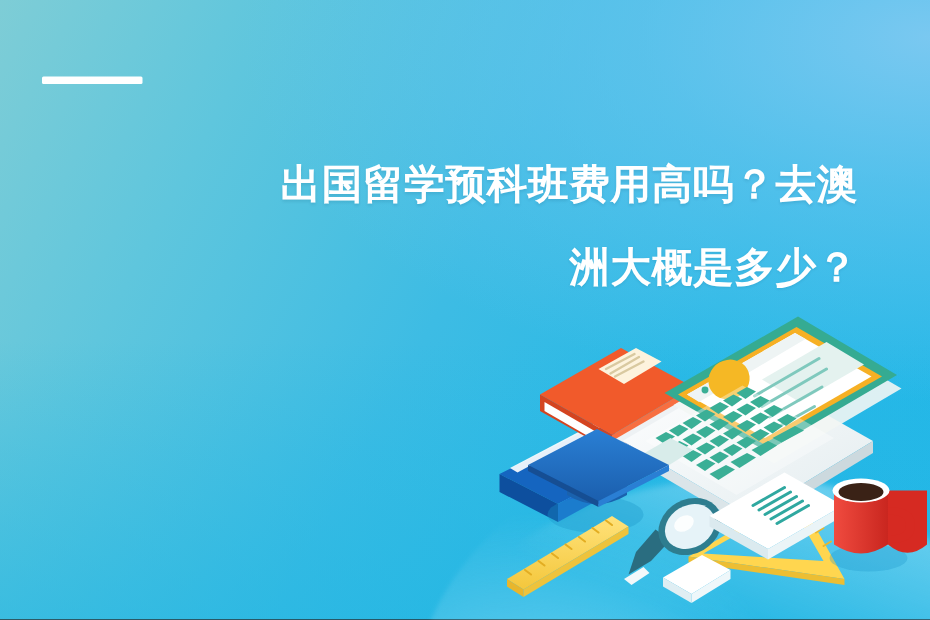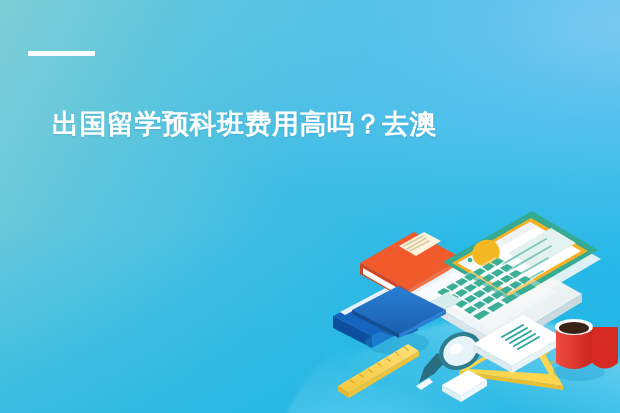--- a/index.html
+++ b/index.html
@@ -2,20 +2,21 @@
 <html><head>
 <meta charset="utf-8">
 <style>
   html,body{margin:0;padding:0;background:#222;}
   *{box-sizing:border-box;}
   #stage{
     position:relative;
     width:620px;height:413px;
     overflow:hidden;
     font-family:"DejaVu Sans","Liberation Sans",sans-serif;
+    text-align:right;
   }
   
   .bg-base{
     position:absolute;inset:0;
     background:linear-gradient(118deg,#7ecdd6 0%,#5fc6dd 22%,#3dbce4 48%,#29b9e6 70%,#24b7e8 100%);
   }
   .bg-blue-wash{
     position:absolute;inset:0;
     background:radial-gradient(120% 95% at 100% 6%, rgba(126,201,241,.95) 0%, rgba(116,199,240,.55) 26%, rgba(40,185,230,0) 62%);
   }
@@ -62,21 +63,21 @@
 
 <div id="stage">
 
   <div class="bg-base"></div>
   <div class="bg-blue-wash"></div>
   <div class="bg-bottom-wash"></div>
   <div class="desk-curve"></div>
   <div class="desk-curve2"></div>
 
   <div class="dash"></div>
-  <div class="headline"><span>出国留学预科班费用高吗？去澳</span><br></div>
+  <div class="headline"><span>出国留学预科班费用高吗？去澳</span><br><span>洲大概是多少？</span></div>
 
   <svg class="illus" viewBox="0 0 620 413">
     <defs>
       <linearGradient id="gLapBody" x1="0" y1="0" x2="1" y2="1">
         <stop offset="0" stop-color="#ffffff"></stop>
           <stop offset="1" stop-color="#e3ecef"></stop>
       </linearGradient>
       <linearGradient id="gCapTop" x1="0" y1="0" x2="0" y2="1">
         <stop offset="0" stop-color="#2a7fd4"></stop>
           <stop offset="1" stop-color="#1b5fae"></stop>

